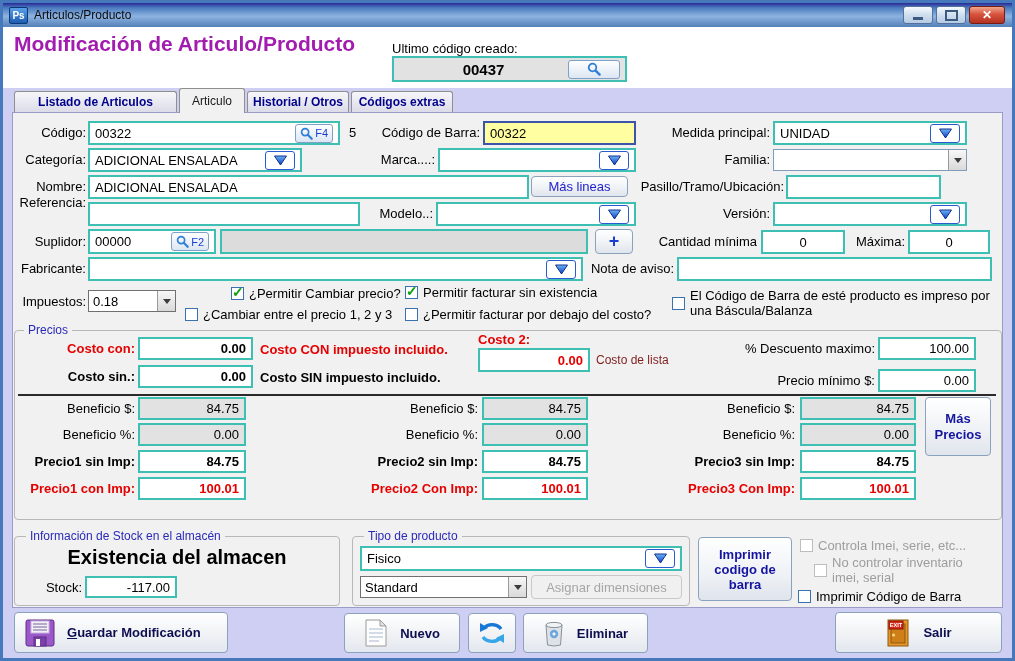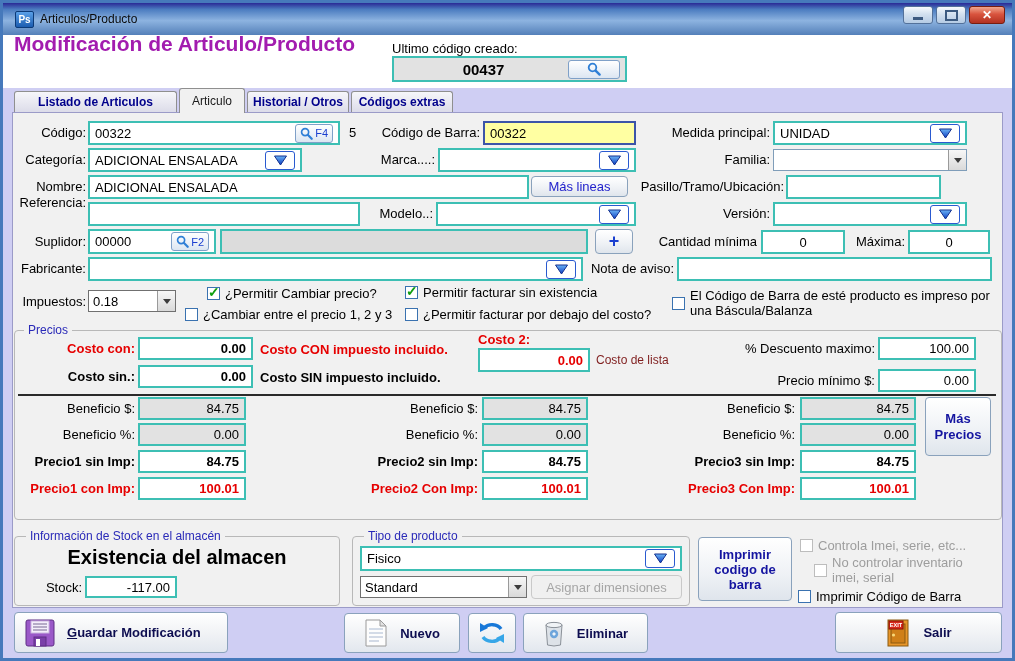--- a/index.html
+++ b/index.html
@@ -1,21 +1,21 @@
 <!DOCTYPE html>
 <html><head>
 <meta charset="utf-8">
 <title>Articulos/Producto</title>
 <style>
   html,body{margin:0;padding:0;background:#6f6f6f;}
   .window{position:relative;width:1015px;height:661px;font-family:"Liberation Sans",sans-serif;background:#cfcef3;overflow:hidden;}
   .frame{position:absolute;inset:0;border:3px solid #4679bb;pointer-events:none;z-index:90;}
-  .titlebar{position:absolute;left:3px;top:3px;right:3px;height:32px;
+  .titlebar{position:absolute;left:3px;top:3px;right:3px;height:24px;
     background:linear-gradient(180deg,#2a2996 0%,#4b7cc0 20%,#8db3e0 55%,#5480b9 100%);
-    display:flex;align-items:center;padding-left:12px;gap:6px;z-index:5;}
+    display:flex;align-items:center;padding-left:6px;gap:6px;z-index:5;}
   .appicon{width:17px;height:15px;background:linear-gradient(#5aa0e8,#1c5cb0);border:1px solid #0c3a78;border-radius:2px;
     color:#fff;font-size:10px;font-weight:bold;display:flex;align-items:center;justify-content:center;}
   .titletext{font-size:12px;color:#0b0b0b;}
   .winbtns{position:absolute;top:6px;right:10px;display:flex;gap:3px;z-index:95;}
   .wbtn{width:30px;height:18px;box-sizing:border-box;border:1px solid #53719a;border-radius:3px;
     background:linear-gradient(#f6fafd,#d2e0ef 45%,#b5cbe4);display:flex;align-items:center;justify-content:center;}
   .wbtn .minbar{width:10px;height:3px;background:#3c5a80;margin-top:6px;}
   .wbtn .restbox{width:9px;height:7px;border:2px solid #3c5a80;background:transparent;}
   .wbtn.close{width:36px;background:linear-gradient(#f0a78e,#d9543e 45%,#b23121);border-color:#771d10;color:#fff;font-weight:bold;font-size:12px;}
   .hdr{position:absolute;left:3px;top:27px;right:3px;height:61px;background:#fff;z-index:1;}
@@ -254,21 +254,21 @@
   <div class="lbl" style="left:586px;top:261px;width:88px;">Nota de aviso:</div>
   <div class="tf" style="left:677px;top:257px;width:315px;">
     <span class="val"></span>
   </div>
 
   <div class="lbl" style="left:8px;top:294px;width:78px;">Impuestos:</div>
   <div class="combo" style="left:88px;top:290px;width:88px;">
     <span class="cval">0.18</span>
     <span class="carrow"></span>
   </div>
-  <div class="cbrow" style="left:179px;top:286px;padding-left:28px;">
+  <div class="cbrow" style="left:203px;top:286px;padding-left:28px;">
     <span class="cbbox checked"></span>
     <span class="cblabel">¿Permitir Cambiar precio?</span>
   </div>
   <div class="cbrow" style="left:405px;top:285px;">
     <span class="cbbox checked"></span>
     <span class="cblabel">Permitir facturar sin existencia</span>
   </div>
   <div class="cbrow" style="left:185px;top:307px;">
     <span class="cbbox"></span>
     <span class="cblabel">¿Cambiar entre el precio 1, 2 y 3</span>

